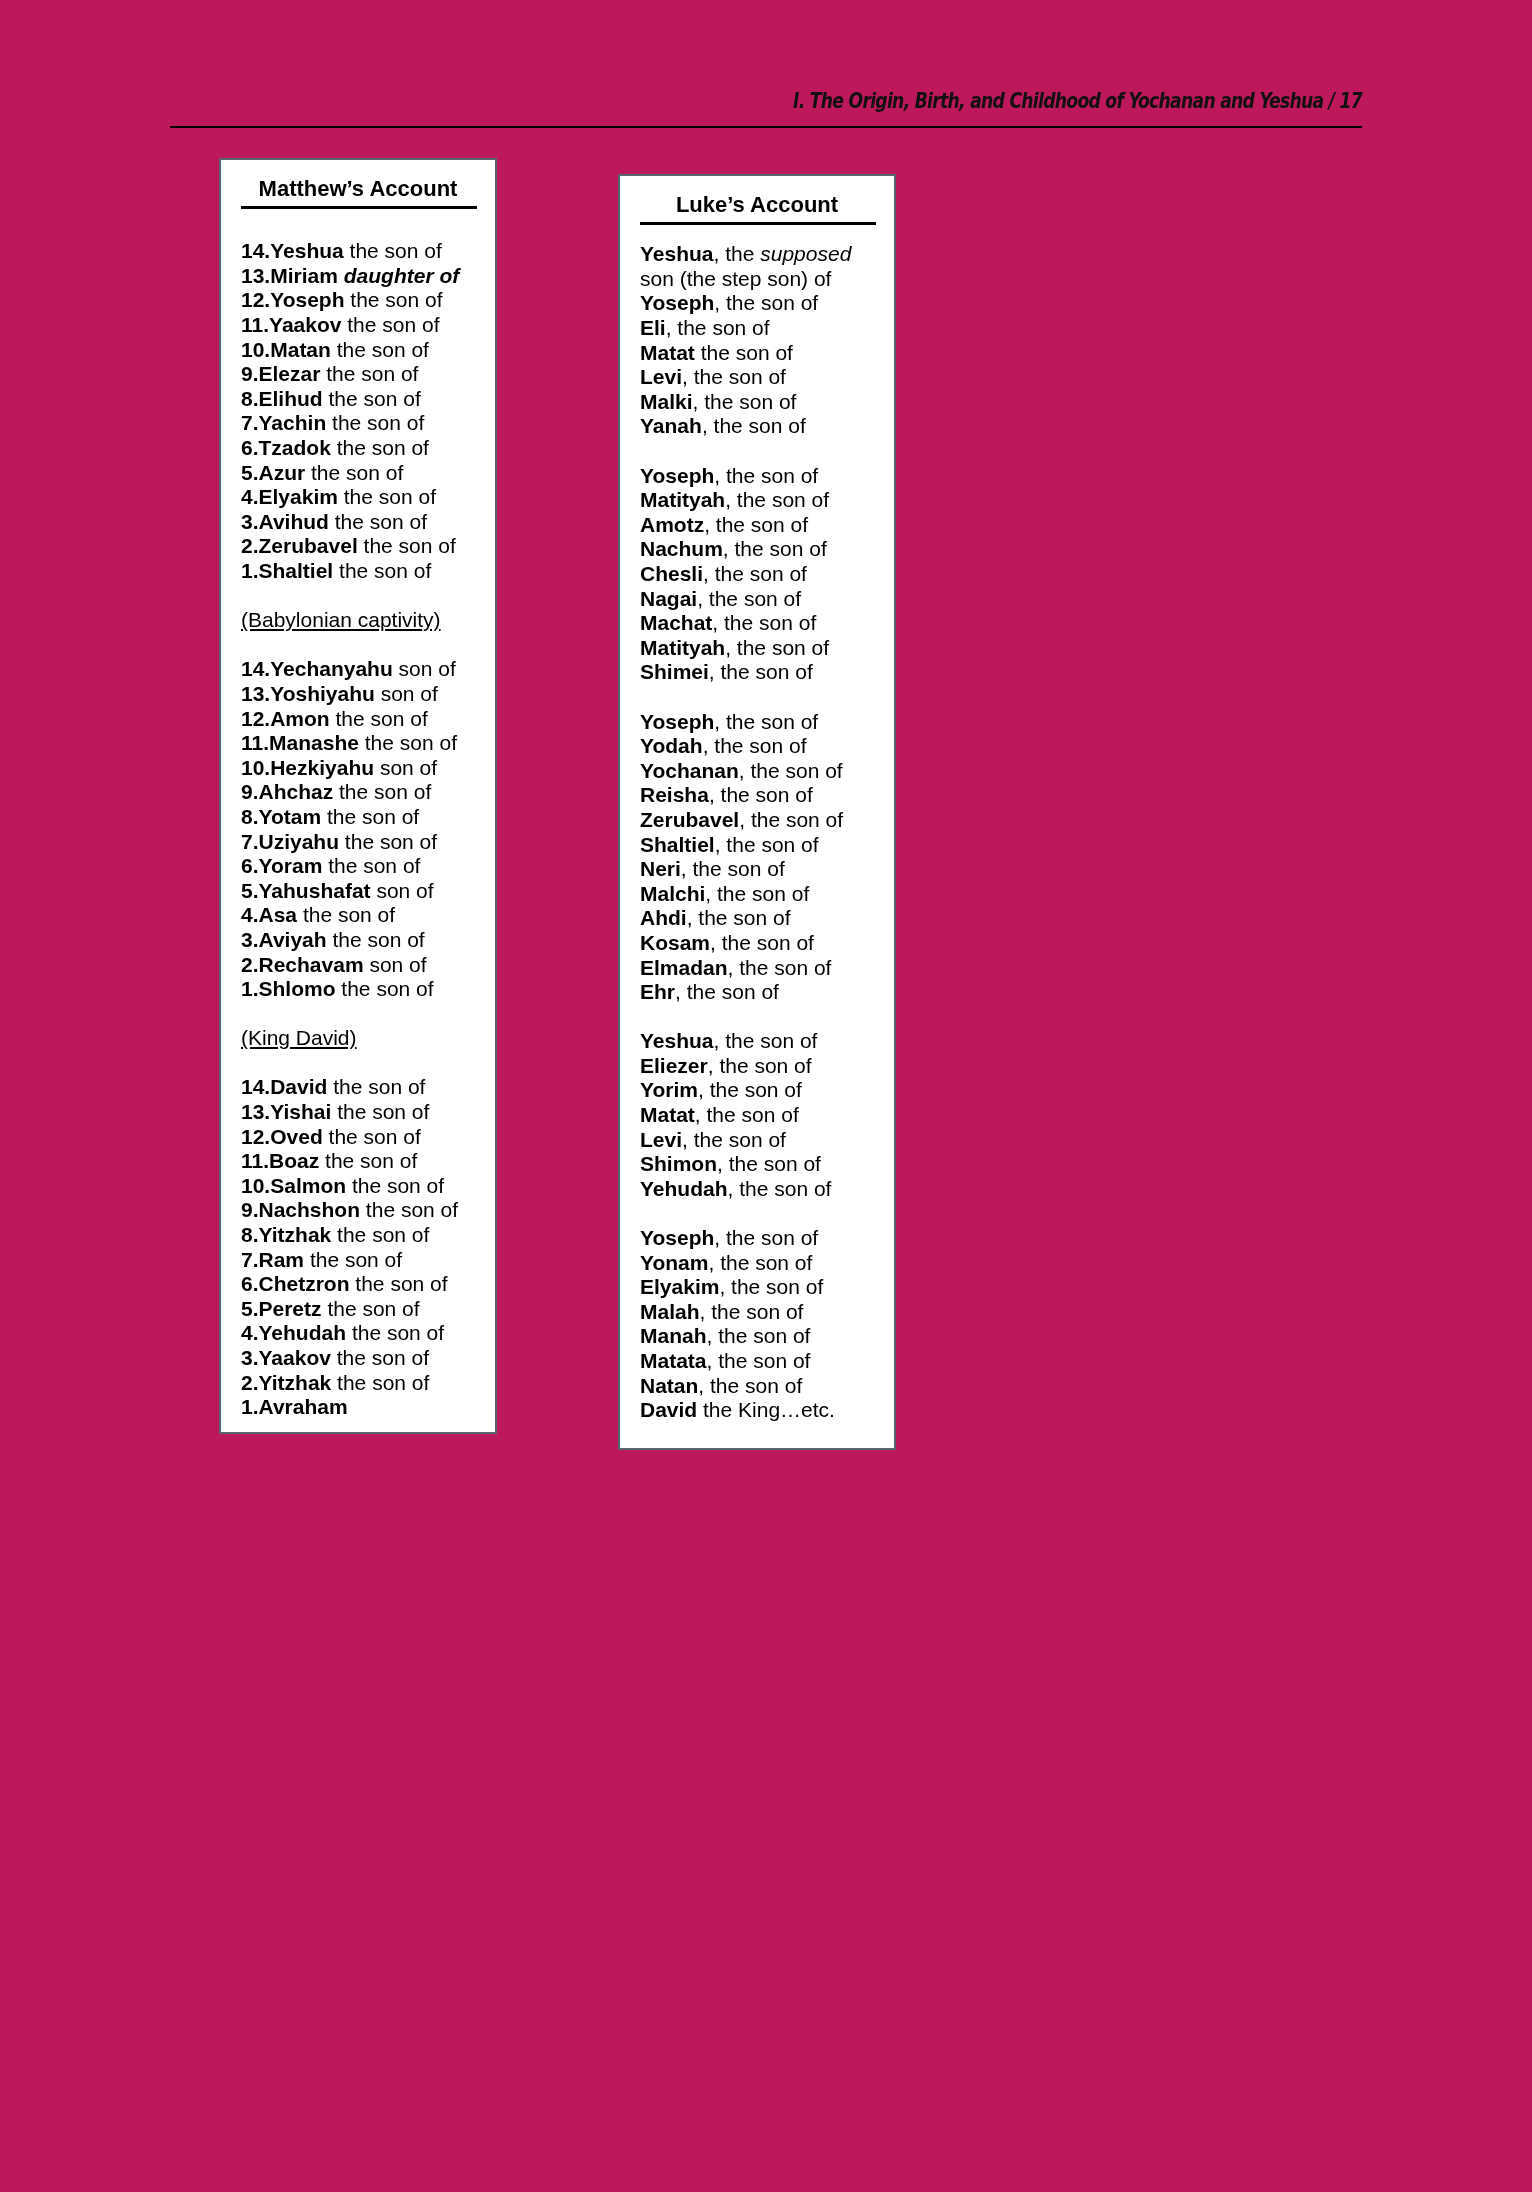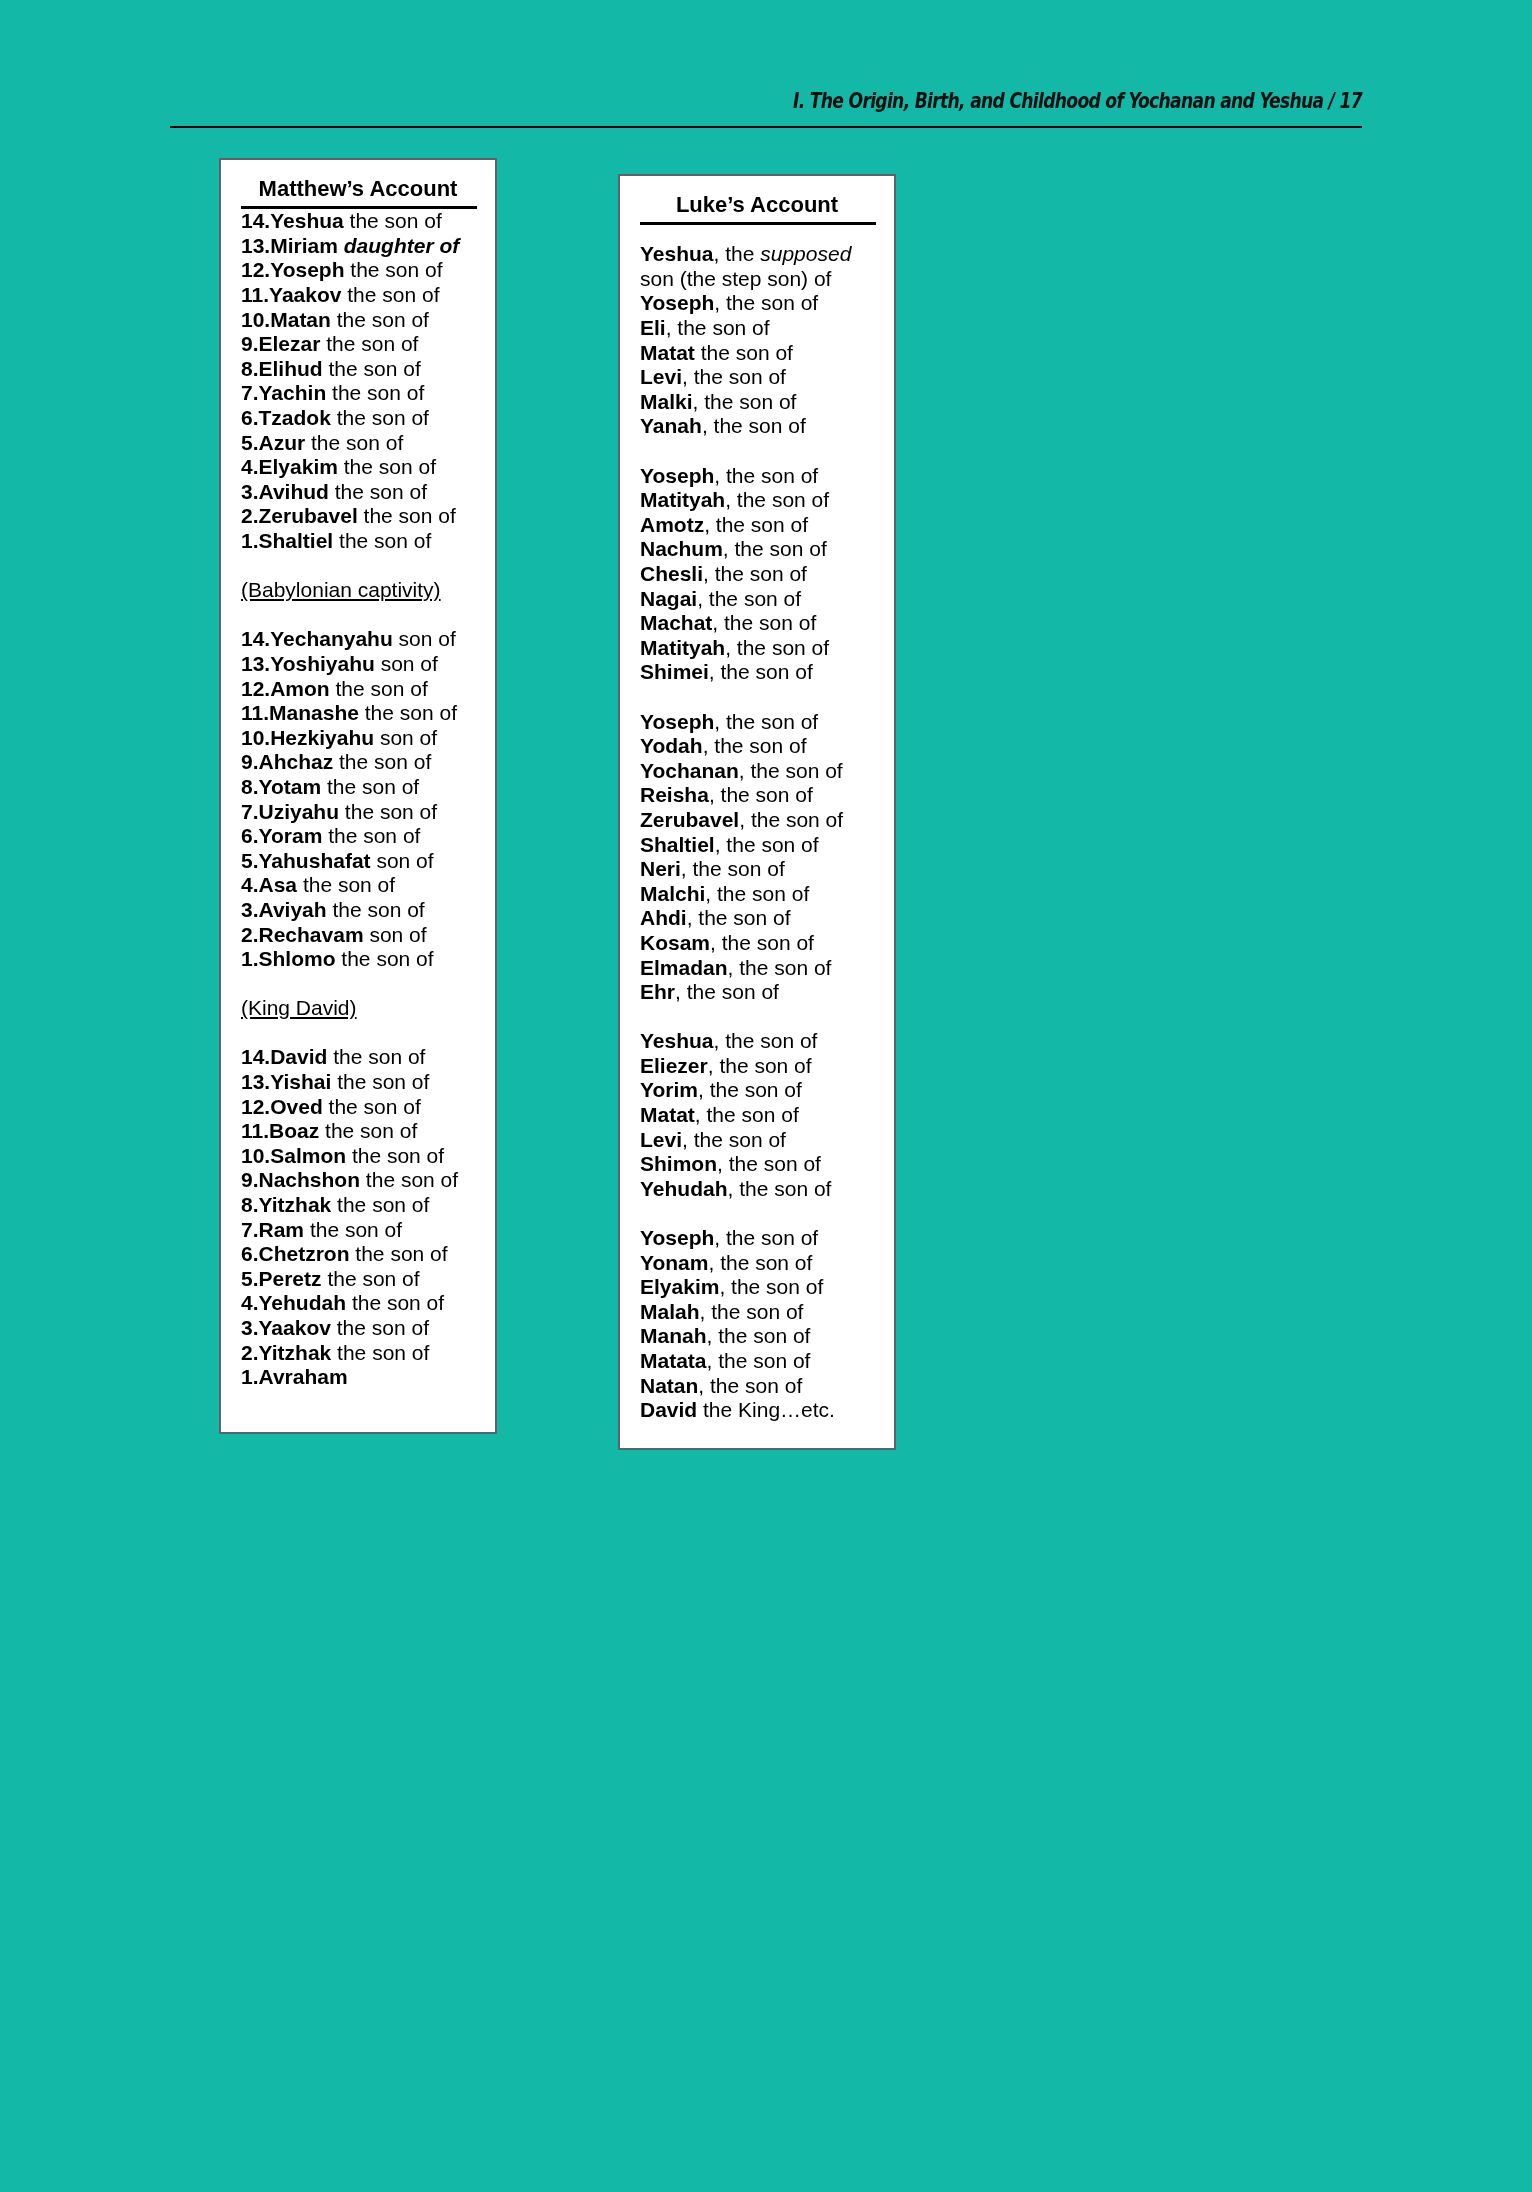--- a/index.html
+++ b/index.html
@@ -14,21 +14,21 @@
     font-family: "Liberation Sans", sans-serif;
     color: #000000;
     position: relative;
     overflow: hidden;
   }
 
   .page {
     position: relative;
     width: 1532px;
     height: 2192px;
-    background: #14b8a6;
+    background: #be185d;
   }
 
   
   .running-head {
     position: absolute;
     left: 170px;
     top: 88px;
     width: 1192px;
     text-align: right;
     font-family: "DejaVu Sans", sans-serif;
@@ -99,21 +99,21 @@
     line-height: 1.15;
     color: #000000;
   }
   .title-rule {
     height: 3px;
     background: #000000;
     margin: 5px 10px 0 0;
   }
 
   .entries {
-    margin-top: 0;
+    margin-top: 30px;
   }
   .entries.luke-entries {
     margin-top: 17px;
   }
 
   .line {
     font-size: 21px;
     line-height: 24.6px;
     white-space: nowrap;
     color: #000000;

